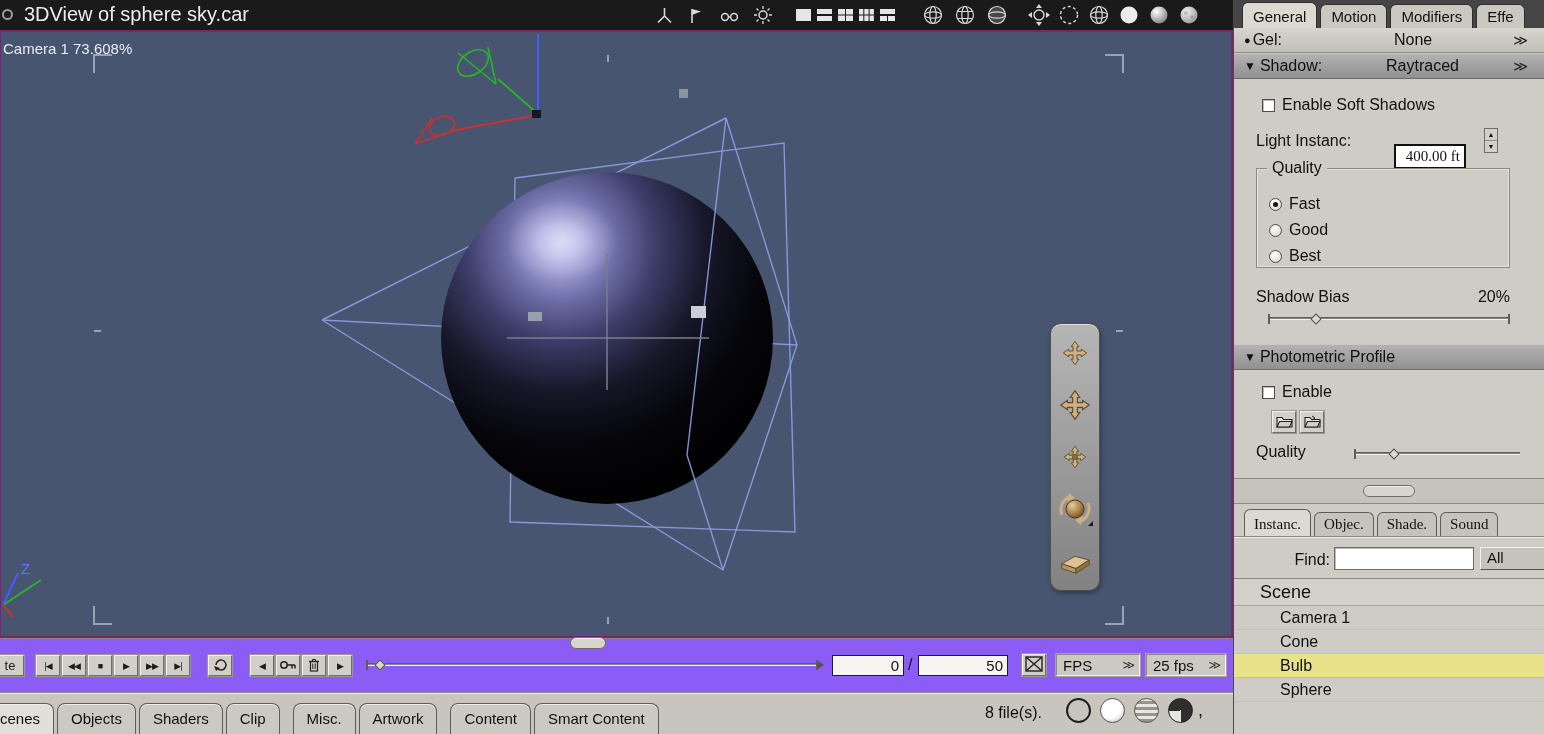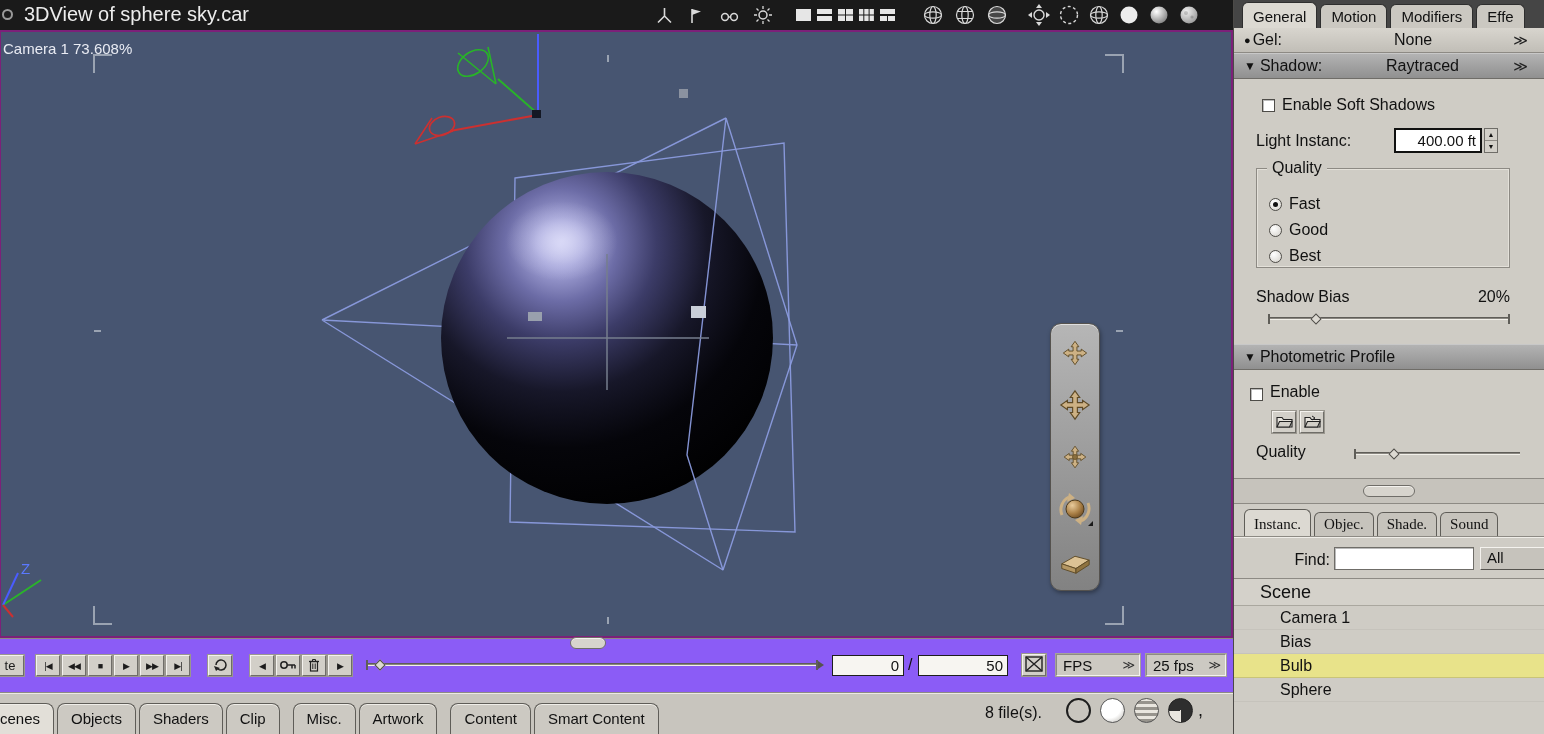--- a/index.html
+++ b/index.html
@@ -511,21 +511,21 @@
     <span class="val-pos" style="left:152px;">Raytraced</span>
     <span class="collapse">≫</span>
   </div>
 
   <div class="rp-abs cb-row" style="left:28px; top:96px;">
     <span class="cb"></span>
     <span>Enable Soft Shadows</span>
   </div>
 
   <div class="rp-abs" style="left:22px; top:132px;">Light Instanc:</div>
-  <div class="rp-abs field" style="left:160px; top:128px; width:88px; height:25px;">400.00 ft</div>
+  <div class="rp-abs field" style="left:160px; top:144px; width:72px; height:25px;font-family:Liberation Serif, serif;">400.00 ft</div>
   <div class="rp-abs spin" style="left:250px; top:128px; height:25px;">
     <div>▲</div>
     <div>▼</div>
   </div>
 
   <div class="fieldset" style="left:22px; top:168px; width:254px; height:100px;">
     <span class="legend">Quality</span>
     <div class="fs-radio-row" style="top:26px;">
       <span class="radio on"></span>
       <span>Fast</span>
@@ -549,21 +549,21 @@
     <div class="sl-thumb" style="left:44px;"></div>
   </div>
 
   <div class="rp-row hdr-row photo-row">
     <span class="lead">
       <span class="tri">▼</span>
       <span>Photometric Profile</span>
     </span>
   </div>
 
-  <div class="rp-abs cb-row" style="left:16px; top:383px;align-items:flex-end;">
+  <div class="rp-abs cb-row" style="left:28px; top:383px;">
     <span class="cb"></span>
     <span>Enable</span>
   </div>
 
   <div class="rp-abs" style="left:38px; top:411px; display:flex; gap:4px;">
     <div class="btn3d folder-btn">
         <span><svg width="17" height="13">
             <path d="M1 12 V2.5 h5 l1.5 2 H16 v7.5 z" fill="#e6e3dc" stroke="#222" stroke-width="1.1"></path>
             <path d="M1 12 L3.5 6.5 H16 L13.5 12 z" fill="#d2cfc8" stroke="#222" stroke-width="1.1"></path>
           </svg></span>
@@ -597,17 +597,17 @@
 
   <div class="rp-abs find-label" style="left:22px; top:551px; width:74px;">Find:</div>
   <input class="find-input" style="left: 100px; top: 547px; width: 140px; height: 23px;" value="">
   <div class="all-dd" style="left:246px; top:547px; width:72px; height:23px;">All</div>
 
   <div class="scene-hdr">
       <span>Scene</span>
     </div>
   <div class="scene-list">
     <div class="scene-item">Camera 1</div>
-    <div class="scene-item">Bias</div>
+    <div class="scene-item">Cone</div>
     <div class="scene-item selected">Bulb</div>
     <div class="scene-item">Sphere</div>
   </div>
 </div>
 
 </body></html>

